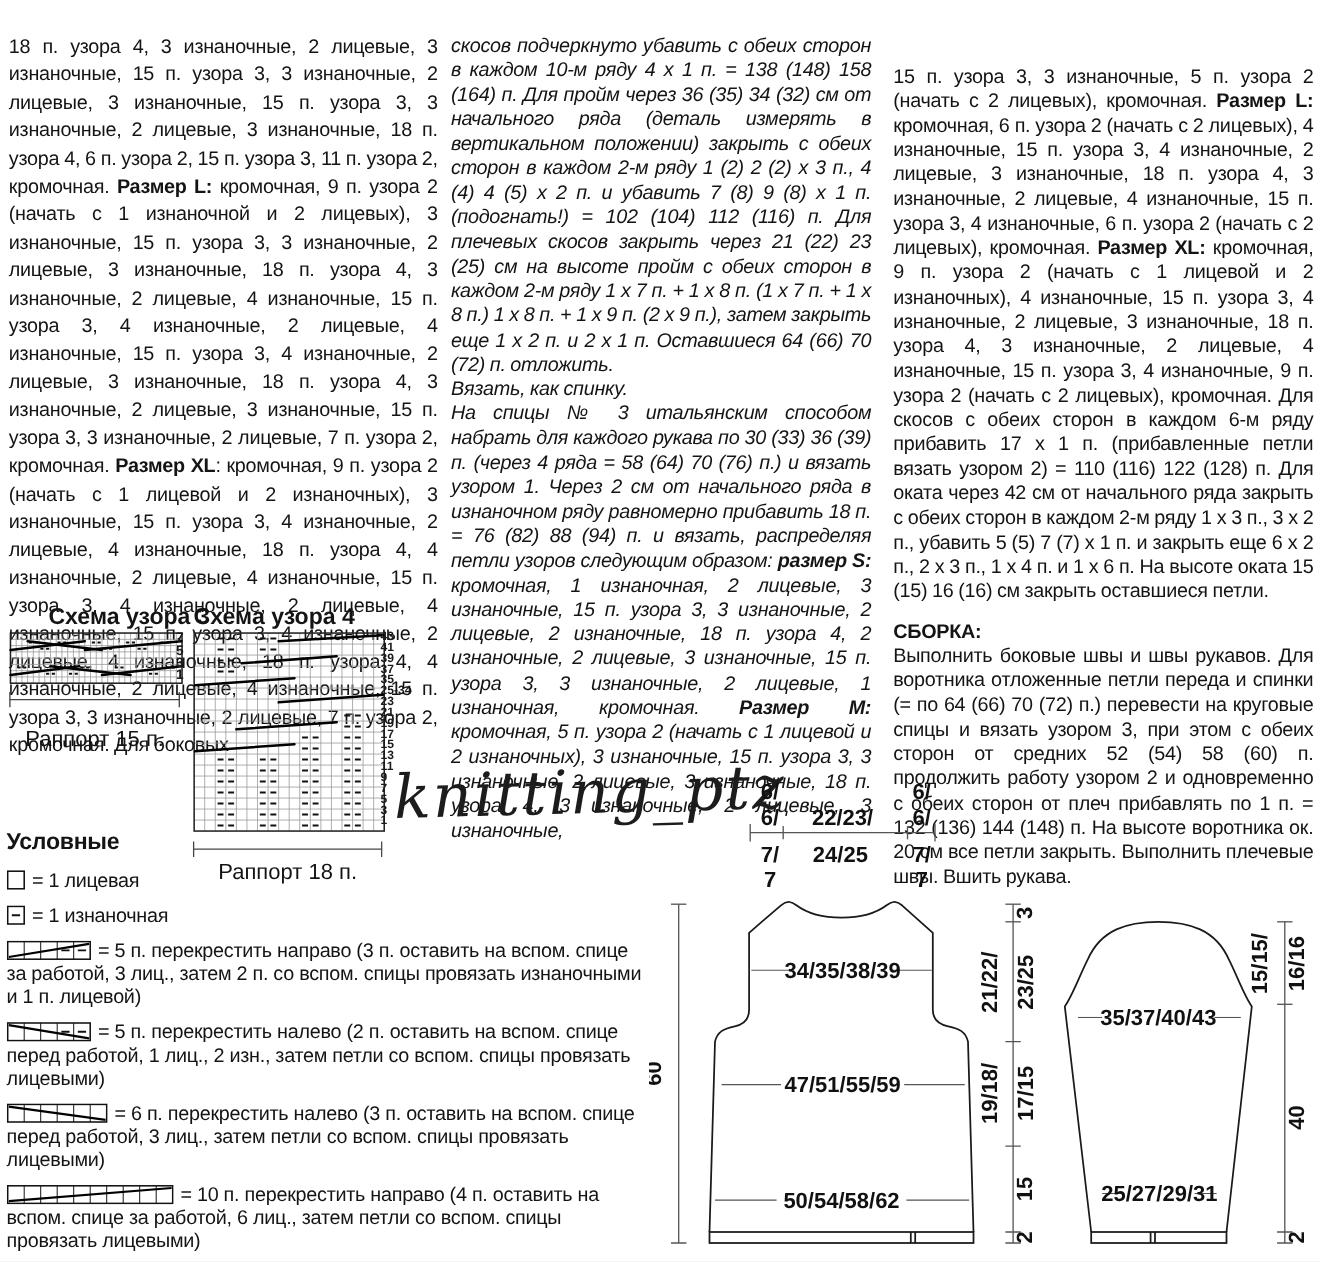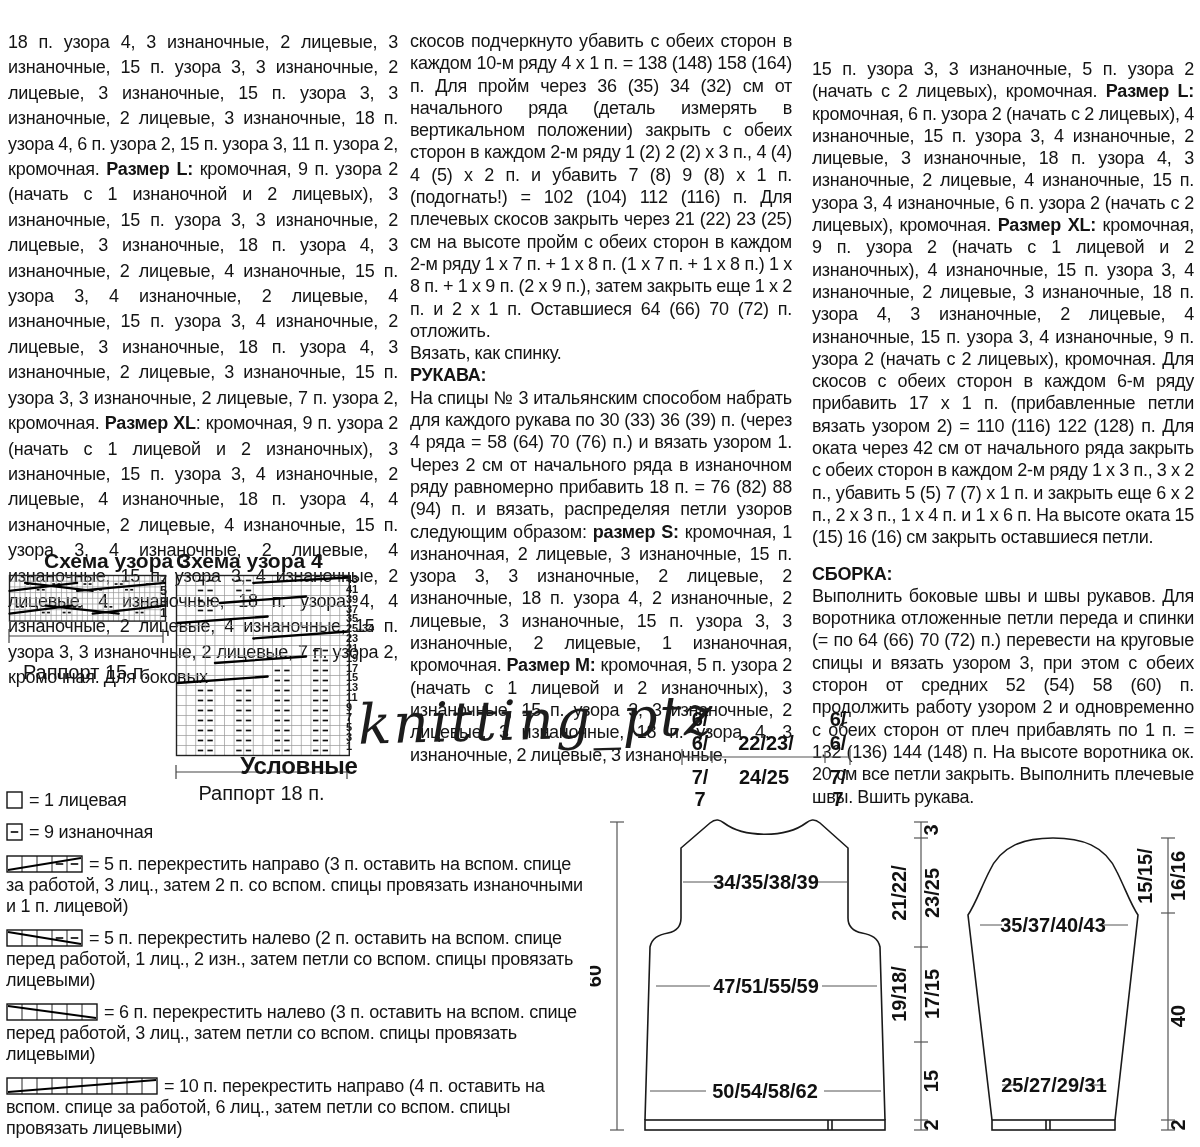--- a/index.html
+++ b/index.html
@@ -1,21 +1,21 @@
 <!DOCTYPE html>
 <html><head>
 <meta charset="utf-8">
 <style>
   html,body{margin:0;padding:0;background:#e8e8e8;}
   #page{position:relative;width:1200px;height:1147px;background:#ffffff;overflow:hidden;
         font-family:"Liberation Sans",sans-serif;color:#141414;}
   .col{position:absolute;top:30px;text-align:justify;font-size:18px;
        letter-spacing:-0.25px;word-spacing:-0.5px;}
   #col1{left:8px;width:390px;line-height:25.4px;}
-  #col2{left:410px;width:382px;line-height:22.3px;}
+  #col2{left:410px;width:382px;line-height:22.3px;font-style:italic;}
   #col3{left:812px;width:382px;line-height:22.3px;margin-top:28px;}
   .para{margin:0;}
   .hd{font-weight:700;}
   .gap{margin-top:14px;}
   .b{font-weight:700;}
   .chart-title{position:absolute;font-size:21px;font-weight:700;}
   #title3{left:8px;top:549px;margin-left:36px;}
   #title4{left:176px;top:549px;}
   #chart3{position:absolute;left:8px;top:574px;}
   #chart4{position:absolute;left:175px;top:574px;}
@@ -23,41 +23,40 @@
              font-weight:700;color:#1a1a1a;}
   #rows3{left:160px;top:575px;height:44px;font-size:12.5px;line-height:11px;}
   #rows4{left:346px;top:575px;height:177px;font-size:11px;line-height:9.5px;}
   #rap3{position:absolute;left:8px;top:628px;}
   #rap4{position:absolute;left:175px;top:764px;}
   .raplabel{position:absolute;font-size:20px;text-align:center;}
   #raplab3{left:8px;top:644px;width:156px;margin-top:17px;}
   #raplab4{left:175px;top:782px;width:173px;}
   #legend{position:absolute;left:6px;top:753px;width:586px;font-size:18px;line-height:21px;
           letter-spacing:-0.25px;text-align:left;}
-  #legend .ltitle{font-weight:700;font-size:24px;line-height:26px;text-align:center;}
+  #legend .ltitle{font-weight:700;font-size:21px;line-height:26px;}
   .litem{margin-top:11px;}
   .litem svg{vertical-align:-3px;margin-right:6px;}
   #watermark{position:absolute;left:358px;top:688px;font-family:"DejaVu Serif",serif;
              font-style:italic;font-size:55px;color:#1c1c1c;letter-spacing:2px;
              transform:rotate(-1.5deg);white-space:nowrap;}
   #schem{position:absolute;left:590px;top:690px;}
   #schem text{font-family:"Liberation Sans",sans-serif;font-size:20px;font-weight:700;fill:#111;}
 </style>
 </head>
 <body>
 
 <div id="page">
 
   <div id="col1" class="col">
       <div class="para"><span>18 п. узора 4, 3 изнаночные, 2 лицевые, 3 изнаночные, 15 п. узора 3, 3 изнаночные, 2 лицевые, 3 изнаночные, 15 п. узора 3, 3 изнаночные, 2 лицевые, 3 изнаночные, 18 п. узора 4, 6 п. узора 2, 15 п. узора 3, 11 п. узора 2, кромочная. </span><span class="b">Размер L:</span><span> кромочная, 9 п. узора 2 (начать с 1 изнаночной и 2 лицевых), 3 изнаночные, 15 п. узора 3, 3 изнаночные, 2 лицевые, 3 изнаночные, 18 п. узора 4, 3 изнаночные, 2 лицевые, 4 изнаночные, 15 п. узора 3, 4 изнаночные, 2 лицевые, 4 изнаночные, 15 п. узора 3, 4 изнаночные, 2 лицевые, 3 изнаночные, 18 п. узора 4, 3 изнаночные, 2 лицевые, 3 изнаночные, 15 п. узора 3, 3 изнаночные, 2 лицевые, 7 п. узора 2, кромочная. </span><span class="b">Размер XL</span><span>: кромочная, 9 п. узора 2 (начать с 1 лицевой и 2 изнаночных), 3 изнаночные, 15 п. узора 3, 4 изнаночные, 2 лицевые, 4 изнаночные, 18 п. узора 4, 4 изнаночные, 2 лицевые, 4 изнаночные, 15 п. узора 3, 4 изнаночные, 2 лицевые, 4 изнаночные, 15 п. узора 3, 4 изнаночные, 2 лицевые, 4 изнаночные, 18 п. узора 4, 4 изнаночные, 2 лицевые, 4 изнаночные, 15 п. узора 3, 3 изнаночные, 2 лицевые, 7 п. узора 2, кромочная. Для боковых</span></div>
     </div>
   <div id="col2" class="col">
       <div class="para"><span>скосов подчеркнуто убавить с обеих сторон в каждом 10-м ряду 4 х 1 п. = 138 (148) 158 (164) п. Для пройм через 36 (35) 34 (32) см от начального ряда (деталь измерять в вертикальном положении) закрыть с обеих сторон в каждом 2-м ряду 1 (2) 2 (2) х 3 п., 4 (4) 4 (5) х 2 п. и убавить 7 (8) 9 (8) х 1 п. (подогнать!) = 102 (104) 112 (116) п. Для плечевых скосов закрыть через 21 (22) 23 (25) см на высоте пройм с обеих сторон в каждом 2-м ряду 1 х 7 п. + 1 х 8 п. (1 х 7 п. + 1 х 8 п.) 1 х 8 п. + 1 х 9 п. (2 х 9 п.), затем закрыть еще 1 х 2 п. и 2 х 1 п. Оставшиеся 64 (66) 70 (72) п. отложить.</span></div>
       <div class="para"><span>Вязать, как спинку.</span></div>
-      <div class="hd"><span>РУКАВА:</span></div>
       <div class="para"><span>На спицы № 3 итальянским способом набрать для каждого рукава по 30 (33) 36 (39) п. (через 4 ряда = 58 (64) 70 (76) п.) и вязать узором 1. Через 2 см от начального ряда в изнаночном ряду равномерно прибавить 18 п. = 76 (82) 88 (94) п. и вязать, распределяя петли узоров следующим образом: </span><span class="b">размер S:</span><span> кромочная, 1 изнаночная, 2 лицевые, 3 изнаночные, 15 п. узора 3, 3 изнаночные, 2 лицевые, 2 изнаночные, 18 п. узора 4, 2 изнаночные, 2 лицевые, 3 изнаночные, 15 п. узора 3, 3 изнаночные, 2 лицевые, 1 изнаночная, кромочная. </span><span class="b">Размер М:</span><span> кромочная, 5 п. узора 2 (начать с 1 лицевой и 2 изнаночных), 3 изнаночные, 15 п. узора 3, 3 изнаночные, 2 лицевые, 3 изнаночные, 18 п. узора 4, 3 изнаночные, 2 лицевые, 3 изнаночные,</span></div>
     </div>
   <div id="col3" class="col">
       <div class="para"><span>15 п. узора 3, 3 изнаночные, 5 п. узора 2 (начать с 2 лицевых), кромочная. </span><span class="b">Размер L:</span><span> кромочная, 6 п. узора 2 (начать с 2 лицевых), 4 изнаночные, 15 п. узора 3, 4 изнаночные, 2 лицевые, 3 изнаночные, 18 п. узора 4, 3 изнаночные, 2 лицевые, 4 изнаночные, 15 п. узора 3, 4 изнаночные, 6 п. узора 2 (начать с 2 лицевых), кромочная. </span><span class="b">Размер XL:</span><span> кромочная, 9 п. узора 2 (начать с 1 лицевой и 2 изнаночных), 4 изнаночные, 15 п. узора 3, 4 изнаночные, 2 лицевые, 3 изнаночные, 18 п. узора 4, 3 изнаночные, 2 лицевые, 4 изнаночные, 15 п. узора 3, 4 изнаночные, 9 п. узора 2 (начать с 2 лицевых), кромочная. Для скосов с обеих сторон в каждом 6-м ряду прибавить 17 х 1 п. (прибавленные петли вязать узором 2) = 110 (116) 122 (128) п. Для оката через 42 см от начального ряда закрыть с обеих сторон в каждом 2-м ряду 1 х 3 п., 3 х 2 п., убавить 5 (5) 7 (7) х 1 п. и закрыть еще 6 х 2 п., 2 х 3 п., 1 х 4 п. и 1 х 6 п. На высоте оката 15 (15) 16 (16) см закрыть оставшиеся петли.</span></div>
       <div class="hd gap"><span>СБОРКА:</span></div>
       <div class="para"><span>Выполнить боковые швы и швы рукавов. Для воротника отложенные петли переда и спинки (= по 64 (66) 70 (72) п.) перевести на круговые спицы и вязать узором 3, при этом с обеих сторон от средних 52 (54) 58 (60) п. продолжить работу узором 2 и одновременно с обеих сторон от плеч прибавлять по 1 п. = 132 (136) 144 (148) п. На высоте воротника ок. 20 см все петли закрыть. Выполнить плечевые швы. Вшить рукава.</span></div>
     </div>
 
   <div id="title3" class="chart-title">Схема узора 3</div>
   <div id="title4" class="chart-title">Схема узора 4</div>
@@ -303,21 +302,21 @@
 
   <div id="legend">
     <div class="ltitle">Условные</div>
     <div id="legend-items">
         <div class="litem"><svg width="17" height="18" viewBox="-1 -1 17 18">
             <rect x="0" y="0" width="15" height="16" fill="none" stroke="#111" stroke-width="1.4"></rect>
           </svg><span>= 1 лицевая</span></div>
         <div class="litem"><svg width="17" height="18" viewBox="-1 -1 17 18">
             <rect x="0" y="0" width="15" height="16" fill="none" stroke="#111" stroke-width="1.4"></rect>
             <line x1="3.75" y1="8" x2="11.25" y2="8" stroke="#111" stroke-width="1.7"></line>
-          </svg><span>= 9 изнаночная</span></div>
+          </svg><span>= 1 изнаночная</span></div>
         <div class="litem"><svg width="77" height="18" viewBox="-1 -1 77 18">
             <rect x="0" y="0" width="75" height="16" fill="none" stroke="#111" stroke-width="1.4"></rect>
             <line x1="15" y1="0" x2="15" y2="16" stroke="#111" stroke-width="0.9"></line>
             <line x1="30" y1="0" x2="30" y2="16" stroke="#111" stroke-width="0.9"></line>
             <line x1="45" y1="0" x2="45" y2="16" stroke="#111" stroke-width="0.9"></line>
             <line x1="60" y1="0" x2="60" y2="16" stroke="#111" stroke-width="0.9"></line>
             <line x1="48.75" y1="8" x2="56.25" y2="8" stroke="#111" stroke-width="1.7"></line>
             <line x1="63.75" y1="8" x2="71.25" y2="8" stroke="#111" stroke-width="1.7"></line>
             <line x1="1" y1="14" x2="74" y2="2" stroke="#000" stroke-width="2"></line>
           </svg><span>= 5 п. перекрестить направо (3 п. оставить на вспом. спице за работой, 3 лиц., затем 2 п. со вспом. спицы провязать изнаночными и 1 п. лицевой)</span></div>

